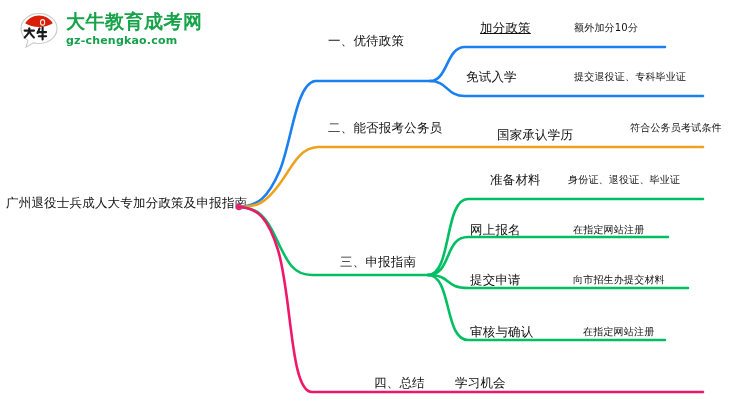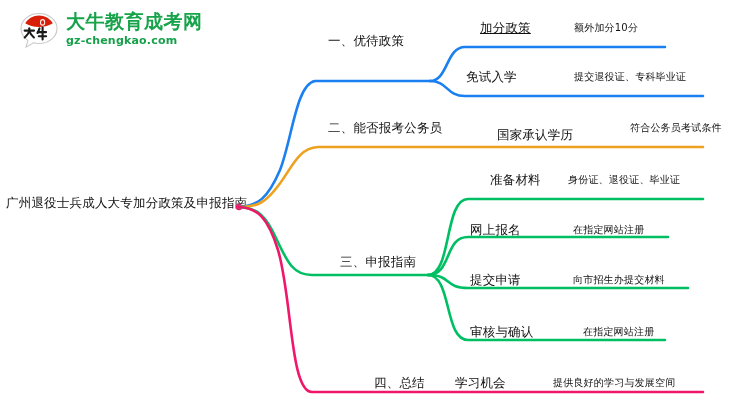--- a/index.html
+++ b/index.html
@@ -167,15 +167,14 @@
   <div class="node-label lvl3" style="left:573px; top:222px;">在指定网站注册</div>
 
   <div class="node-label lvl2" style="left:470px; top:272px;">提交申请</div>
   <div class="node-label lvl3" style="left:573px; top:272px;">向市招生办提交材料</div>
 
   <div class="node-label lvl2" style="left:470px; top:324px;">审核与确认</div>
   <div class="node-label lvl3" style="left:583px; top:324px;">在指定网站注册</div>
 
   <div class="node-label lvl1" style="left:374px; top:375px;">四、总结</div>
   <div class="node-label lvl2" style="left:455px; top:375px;">学习机会</div>
-  <div class="node-label lvl3" style="left:553px; top:375px;">提供良好的学习与发展空间</div>
 
 </div>
 
 </body></html>

